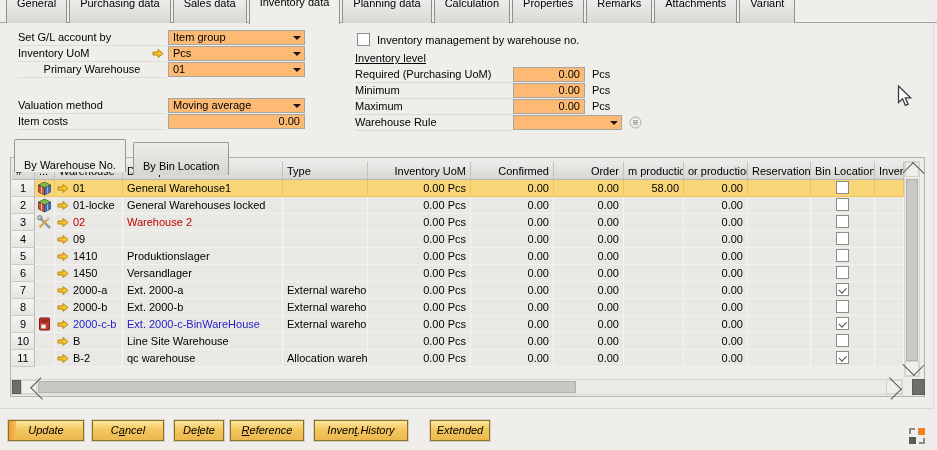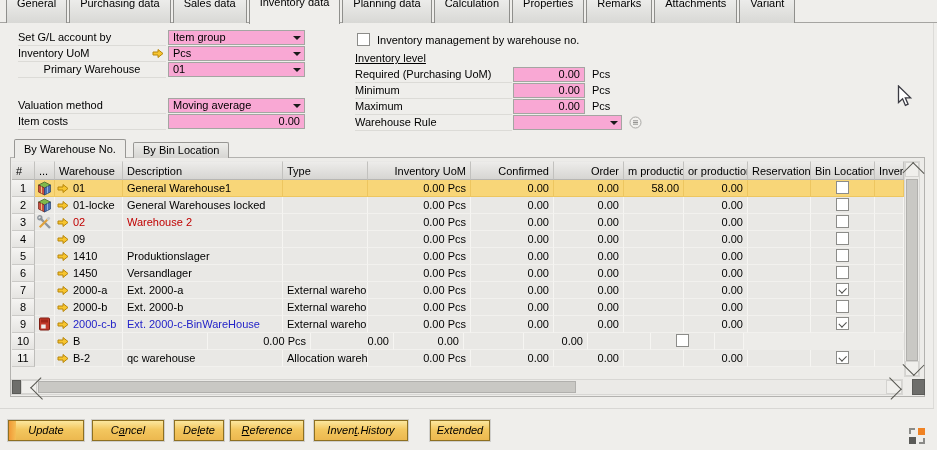--- a/index.html
+++ b/index.html
@@ -11,36 +11,36 @@
   }
   
   #tabbar{position:absolute;left:6px;top:2px;height:21px;display:flex;align-items:flex-end;gap:2px;z-index:3;}
   .tab{height:16px;line-height:16px;padding:12px 10px;background:linear-gradient(#FBFBFA,#D8D8D5);
        border:1px solid #8F8F8C;border-bottom:none;border-radius:3px 3px 0 0;white-space:nowrap;cursor:default;}
   .tab.active{height:19px;line-height:19px;background:#EFEEEB;margin-bottom:-1px;z-index:4;position:relative;}
   #tabline{position:absolute;left:0;top:22px;width:937px;height:1px;background:#A5A4A1;z-index:2;}
   
   .flabel{position:absolute;height:15px;line-height:14px;border-bottom:1px solid #DCDBD7;white-space:nowrap;overflow:hidden;}
   .heading-underline{position:absolute;height:14px;line-height:13px;text-decoration:underline;white-space:nowrap;}
-  .ctl{position:absolute;height:15px;box-sizing:border-box;background:#f9a8d4;border:1px solid #A5A5A2;
+  .ctl{position:absolute;height:15px;box-sizing:border-box;background:#fdba74;border:1px solid #A5A5A2;
        line-height:13px;padding:0 4px;white-space:nowrap;overflow:hidden;}
   .ctl.num{text-align:right;}
   .ctl.select{padding-right:14px;}
   .dd-arrow{position:absolute;right:3px;top:5px;width:0;height:0;
             border-left:4px solid transparent;border-right:4px solid transparent;border-top:4px solid #1A1A1A;}
   .suffix{position:absolute;height:15px;line-height:15px;white-space:nowrap;}
   .cbx{width:13px;height:13px;box-sizing:border-box;background:#FFF;border:1px solid #8C8C89;position:relative;}
   .cbx.on::after{content:"";position:absolute;left:2px;top:2.5px;width:6px;height:3.5px;
                  border-left:1.8px solid #4F4F4C;border-bottom:1.8px solid #4F4F4C;transform:rotate(-45deg);}
   .plain-lbl{position:absolute;height:15px;line-height:14px;white-space:nowrap;}
   
   #panel{position:absolute;left:10px;top:157px;width:915px;height:240px;box-sizing:border-box;
          border:1px solid #B3B2AF;background:#EDECE9;}
   .subtab{position:absolute;box-sizing:border-box;border:1px solid #989794;border-bottom:none;
-          border-radius:2px 2px 0 0;padding:0 9px;white-space:nowrap;z-index:2;cursor:default;}
+          border-radius:2px 2px 0 0;padding:16px 9px;white-space:nowrap;z-index:2;cursor:default;}
   .subtab.active{top:139px;height:19px;line-height:18px;background:#EDECE9;z-index:3;}
   .subtab.inactive{top:142px;height:16px;line-height:15px;background:linear-gradient(#EDEDEA,#D6D5D2);}
   #ghead{position:absolute;left:1px;top:3px;display:flex;height:19px;}
   .gh{box-sizing:border-box;height:19px;line-height:18px;padding:0 4px;white-space:nowrap;overflow:hidden;
       background:linear-gradient(#EDECEA,#D6D5D2);border-right:1px solid #C2C1BE;
       border-top:1px solid #E9E8E6;border-bottom:1px solid #B7B6B3;}
   #grows{position:absolute;left:1px;top:22px;}
   .grow{display:flex;height:17px;}
   .gc{box-sizing:border-box;height:17px;line-height:16px;padding:0 4px;white-space:nowrap;overflow:hidden;
       background:#E9E8E5;border-right:1px solid #F6F5F2;border-bottom:1px solid #F2F1EE;}
@@ -380,20 +380,21 @@
       </div>
       <div class="grow">
         <div class="gc numcell" style="width: 23px;">10</div>
         <div class="gc al-c" style="width: 20px;"></div>
         <div class="gc wh-cell" style="width: 68px;">
           <svg width="12" height="11" viewBox="0 0 12 11">
             <path d="M1 4 H6 V1.5 L11 5.5 L6 9.5 V7 H1 Z" fill="#F7C52F" stroke="#B8860B" stroke-width="1"></path>
           </svg>
           <span>B</span>
         </div>
+        <div class="gc" style="width: 160px;">Line Site Warehouse</div>
         <div class="gc" style="width: 85px;"></div>
         <div class="gc al-r" style="width: 103px;">0.00 Pcs</div>
         <div class="gc al-r" style="width: 83px;">0.00</div>
         <div class="gc al-r" style="width: 70px;">0.00</div>
         <div class="gc al-r" style="width: 60px;"></div>
         <div class="gc al-r" style="width: 64px;">0.00</div>
         <div class="gc al-r" style="width: 63px;"></div>
         <div class="gc al-c" style="width: 64px;">
           <div class="cbx"></div>
         </div>

